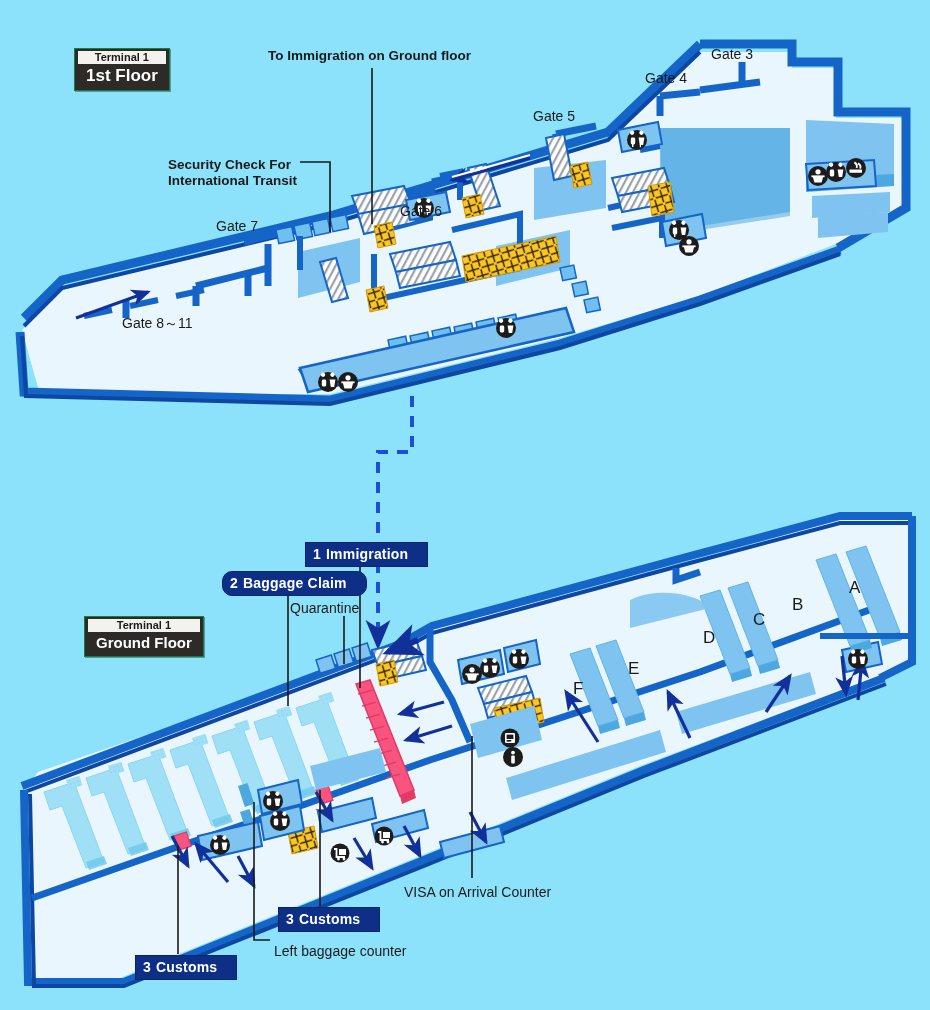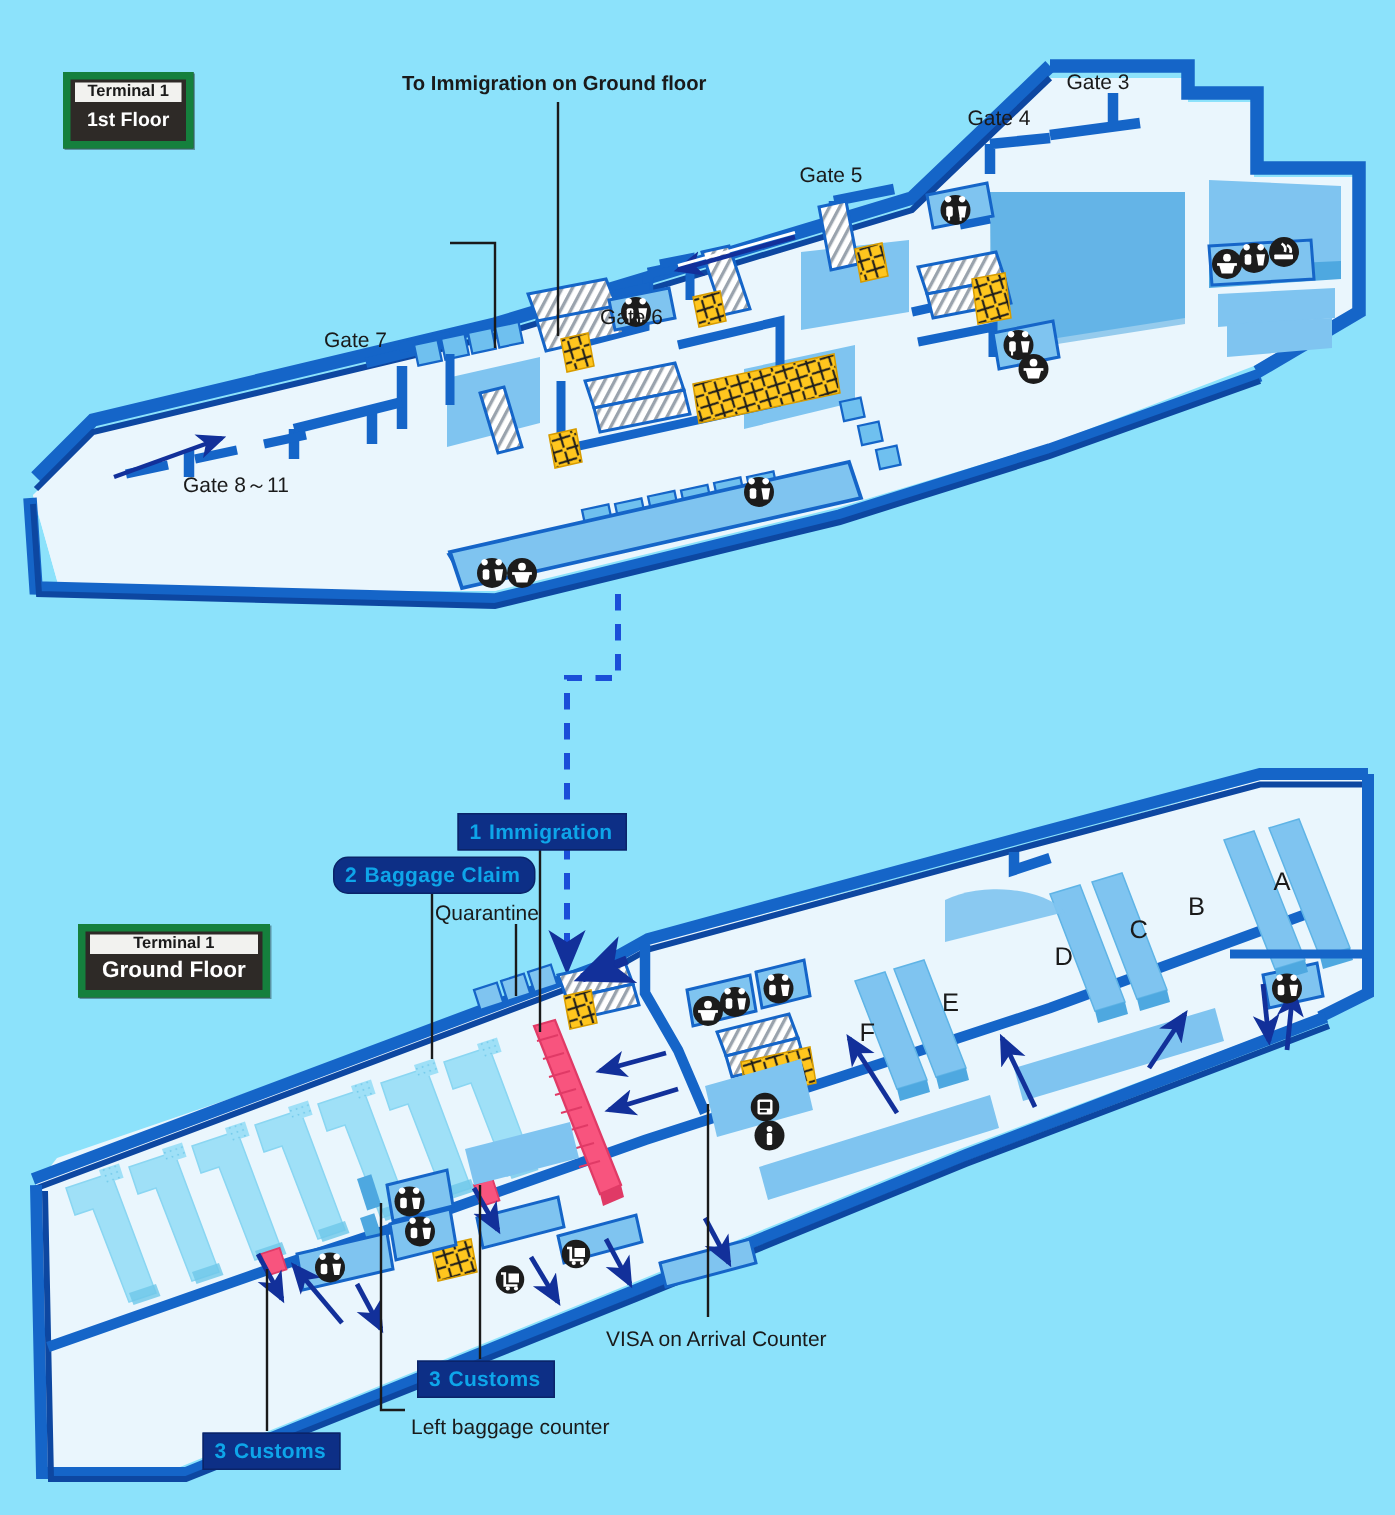--- a/index.html
+++ b/index.html
@@ -8,43 +8,44 @@
     width:930px;height:1010px;overflow:hidden;
     background:#8ce2fb;
     font-family:"Liberation Sans", sans-serif;
     position:relative;
   }
   #map-root{position:absolute;left:0;top:0;width:930px;height:1010px;}
   svg#map-svg{position:absolute;left:0;top:0;}
 
   
   .floor-badge{
-    position:absolute;background:#2e2a27;border:5px solid #15803d;
+    position:absolute;background:#2e2a27;border:1px solid #15803d;
     padding:2px 3px 3px 3px;box-shadow:1px 1px 0 rgba(0,0,0,.35);
     text-align:center;
+    margin-left:32px;
   }
   .floor-badge .terminal{
     display:block;background:#f2f2ef;color:#1b1b1b;
     font-size:11px;line-height:13px;font-weight:bold;padding:0 8px;
     white-space:nowrap;
   }
   .floor-badge .floor{
-    display:block;color:#fff;font-size:13px;line-height:22px;
+    display:block;color:#fff;font-size:17px;line-height:22px;
     font-weight:bold;padding:1px 8px 0 8px;white-space:nowrap;
   }
   #badge-1f{left:42px;top:48px;}
   #badge-gf{left:52px;top:616px;}
   #badge-gf .floor{font-size:15px;line-height:20px;text-align:right;}
 
   
   .nav-label{
-    position:absolute;background:#0d2f86;color:#0ea5e9;
+    position:absolute;background:#0d2f86;color:#ffffff;
     border:1px solid #0a2469;
     font-size:14px;line-height:18px;font-weight:bold;
-    padding:2px 9px 3px 7px;white-space:nowrap;
+    padding:2px 19px 3px 7px;white-space:nowrap;
     letter-spacing:.2px;
   }
   .nav-label .num{margin-right:5px;}
   #lbl-immigration{left:305px;top:542px;}
   #lbl-baggage{left:222px;top:571px;border-radius:10px;}
   #lbl-customs-a{left:278px;top:907px;}
   #lbl-customs-b{left:135px;top:955px;}
 
   
   .annot{
@@ -590,20 +591,24 @@
   <span class="floor">1st Floor</span>
 </div>
 
 <div class="floor-badge" id="badge-gf">
   <span class="terminal">Terminal 1</span>
   <span class="floor">Ground Floor</span>
 </div>
 
 <div class="annot" id="an-immigration-gf">To Immigration on Ground floor</div>
 
+<div class="annot" id="an-security">
+  <div>Security Check For</div>
+  <div>International Transit</div>
+</div>
 
 <div class="gate-text" style="left:711px;top:46px;">Gate 3</div>
 <div class="gate-text" style="left:645px;top:70px;">Gate 4</div>
 <div class="gate-text" style="left:533px;top:108px;">Gate 5</div>
 <div class="gate-text" style="left:400px;top:155px;margin-top:48px;">Gate 6</div>
 <div class="gate-text" style="left:216px;top:218px;">Gate 7</div>
 <div class="gate-text" style="left:122px;top:315px;">Gate 8～11</div>
 
 <div class="nav-label" id="lbl-immigration">
   <span class="num">1</span><span>Immigration</span>

